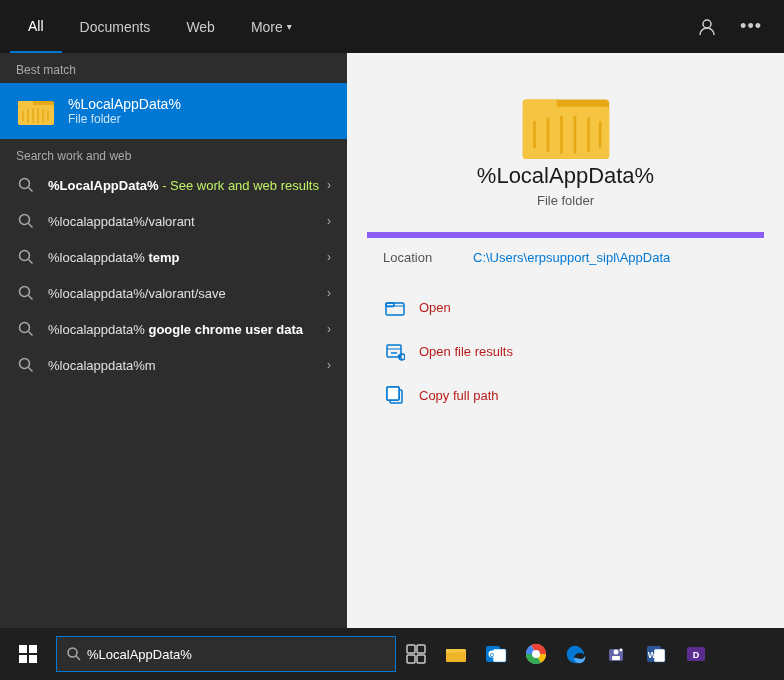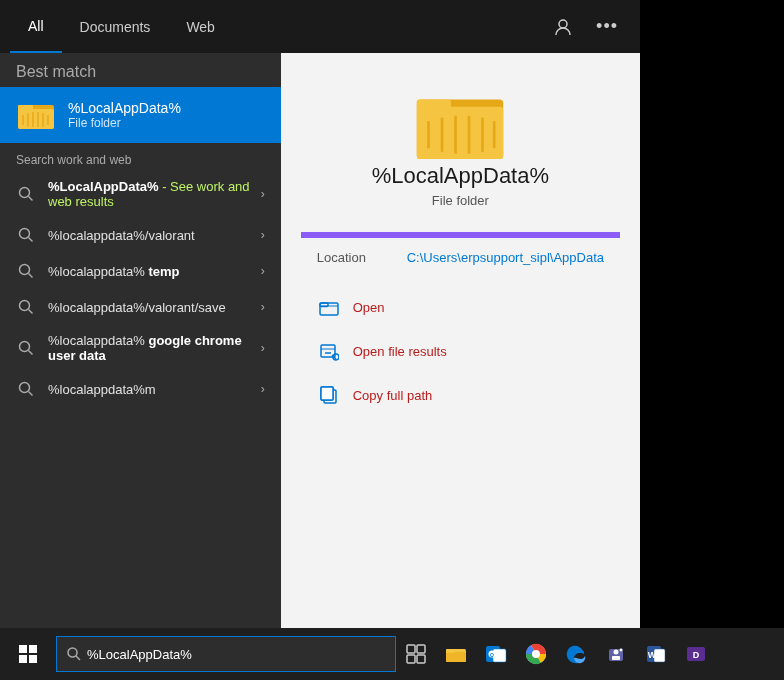--- a/index.html
+++ b/index.html
@@ -10,21 +10,21 @@
       background: #000;
       overflow: hidden;
       position: relative;
     }
 
     
     .start-menu {
       position: absolute;
       top: 0;
       left: 0;
-      width: 640px;
+      width: 784px;
       height: 628px;
       display: flex;
       flex-direction: column;
     }
 
     
     .top-nav {
       background: #1a1a1a;
       display: flex;
       align-items: center;
@@ -79,21 +79,21 @@
     .left-panel {
       width: 347px;
       background: #2d2d2d;
       display: flex;
       flex-direction: column;
       overflow: hidden;
     }
 
     .section-label {
       color: #aaa;
-      font-size: 16px;
+      font-size: 12px;
       padding: 10px 16px 6px 16px;
       font-weight: 400;
     }
 
     
     .best-match-item {
       display: flex;
       align-items: center;
       padding: 8px 16px;
       background: #0078d4;
@@ -326,20 +326,24 @@
 
   <div class="top-nav">
     <div class="nav-tab active">
       <span>All</span>
     </div>
     <div class="nav-tab">
       <span>Documents</span>
     </div>
     <div class="nav-tab">
       <span>Web</span>
+    </div>
+    <div class="nav-tab">
+      <span>More</span>
+      <span class="chevron">▾</span>
     </div>
     <div class="nav-spacer"></div>
     <div class="nav-icon-btn">
       <svg width="18" height="18" viewBox="0 0 18 18" fill="none">
         <circle cx="9" cy="6" r="4" stroke="#ccc" stroke-width="1.5" fill="none"></circle>
         <path d="M2 17c0-3.866 3.134-7 7-7s7 3.134 7 7" stroke="#ccc" stroke-width="1.5" fill="none"></path>
       </svg>
     </div>
     <div class="nav-icon-btn">
       <span style="color:#ccc;font-size:18px;letter-spacing:1px;">•••</span>

